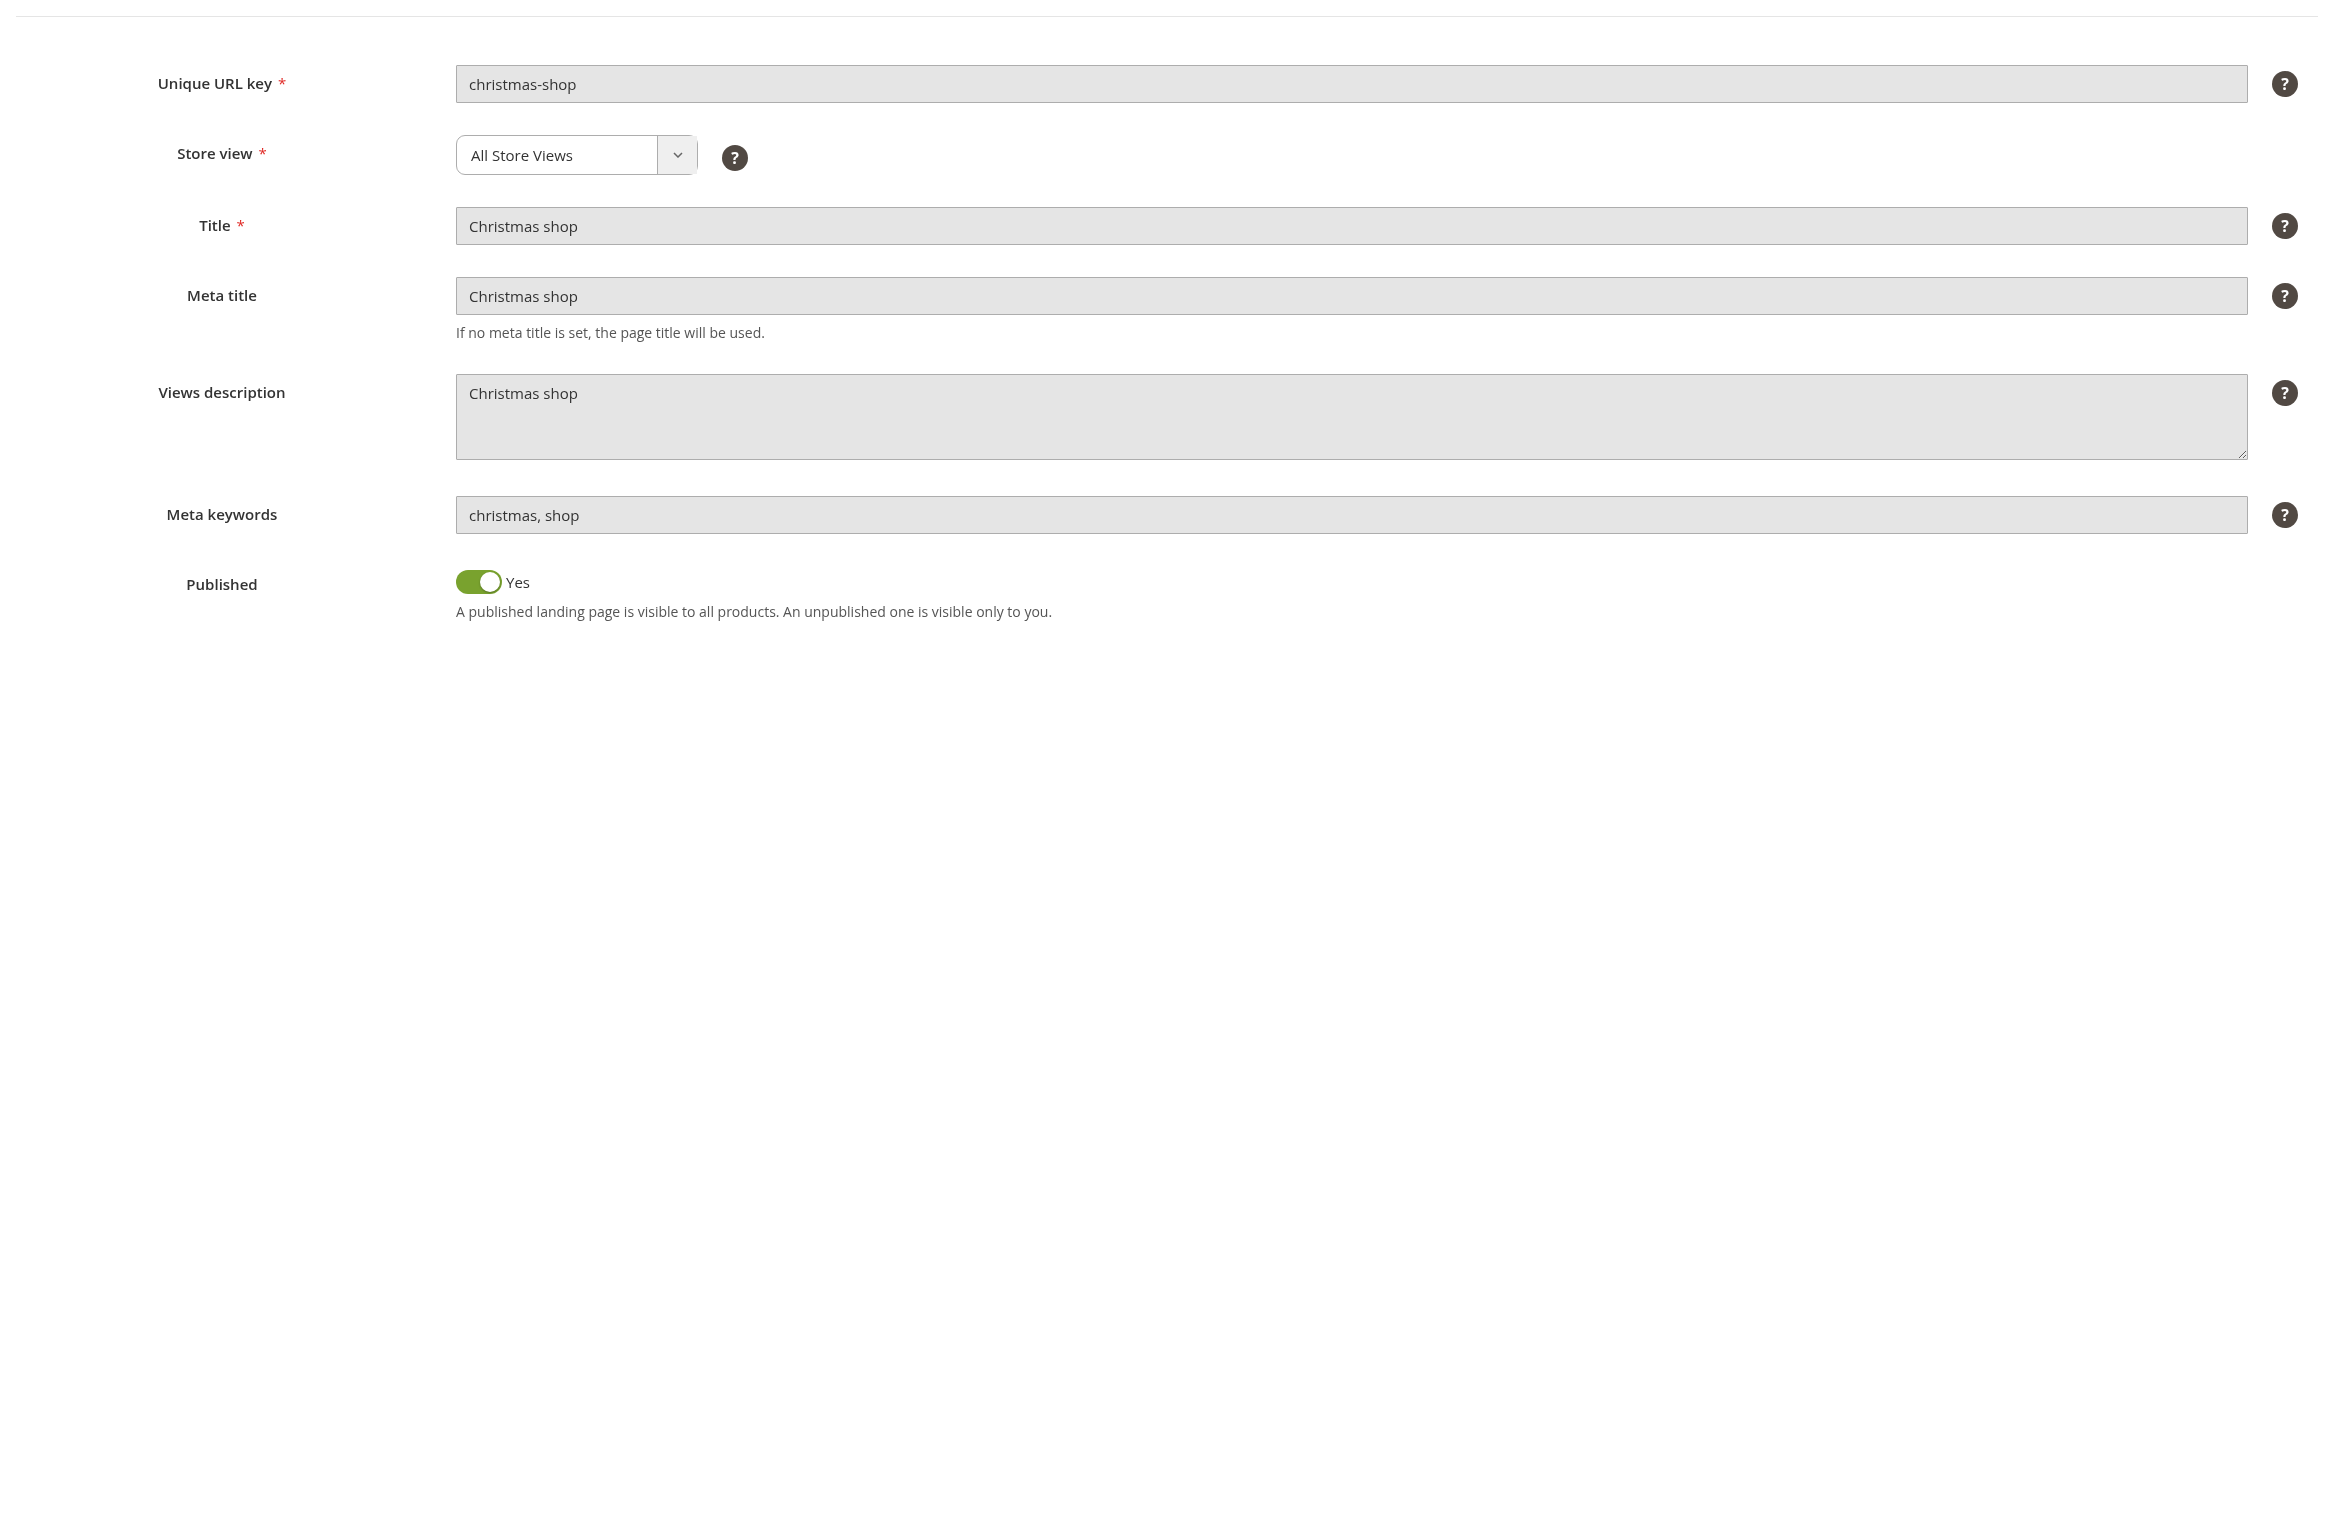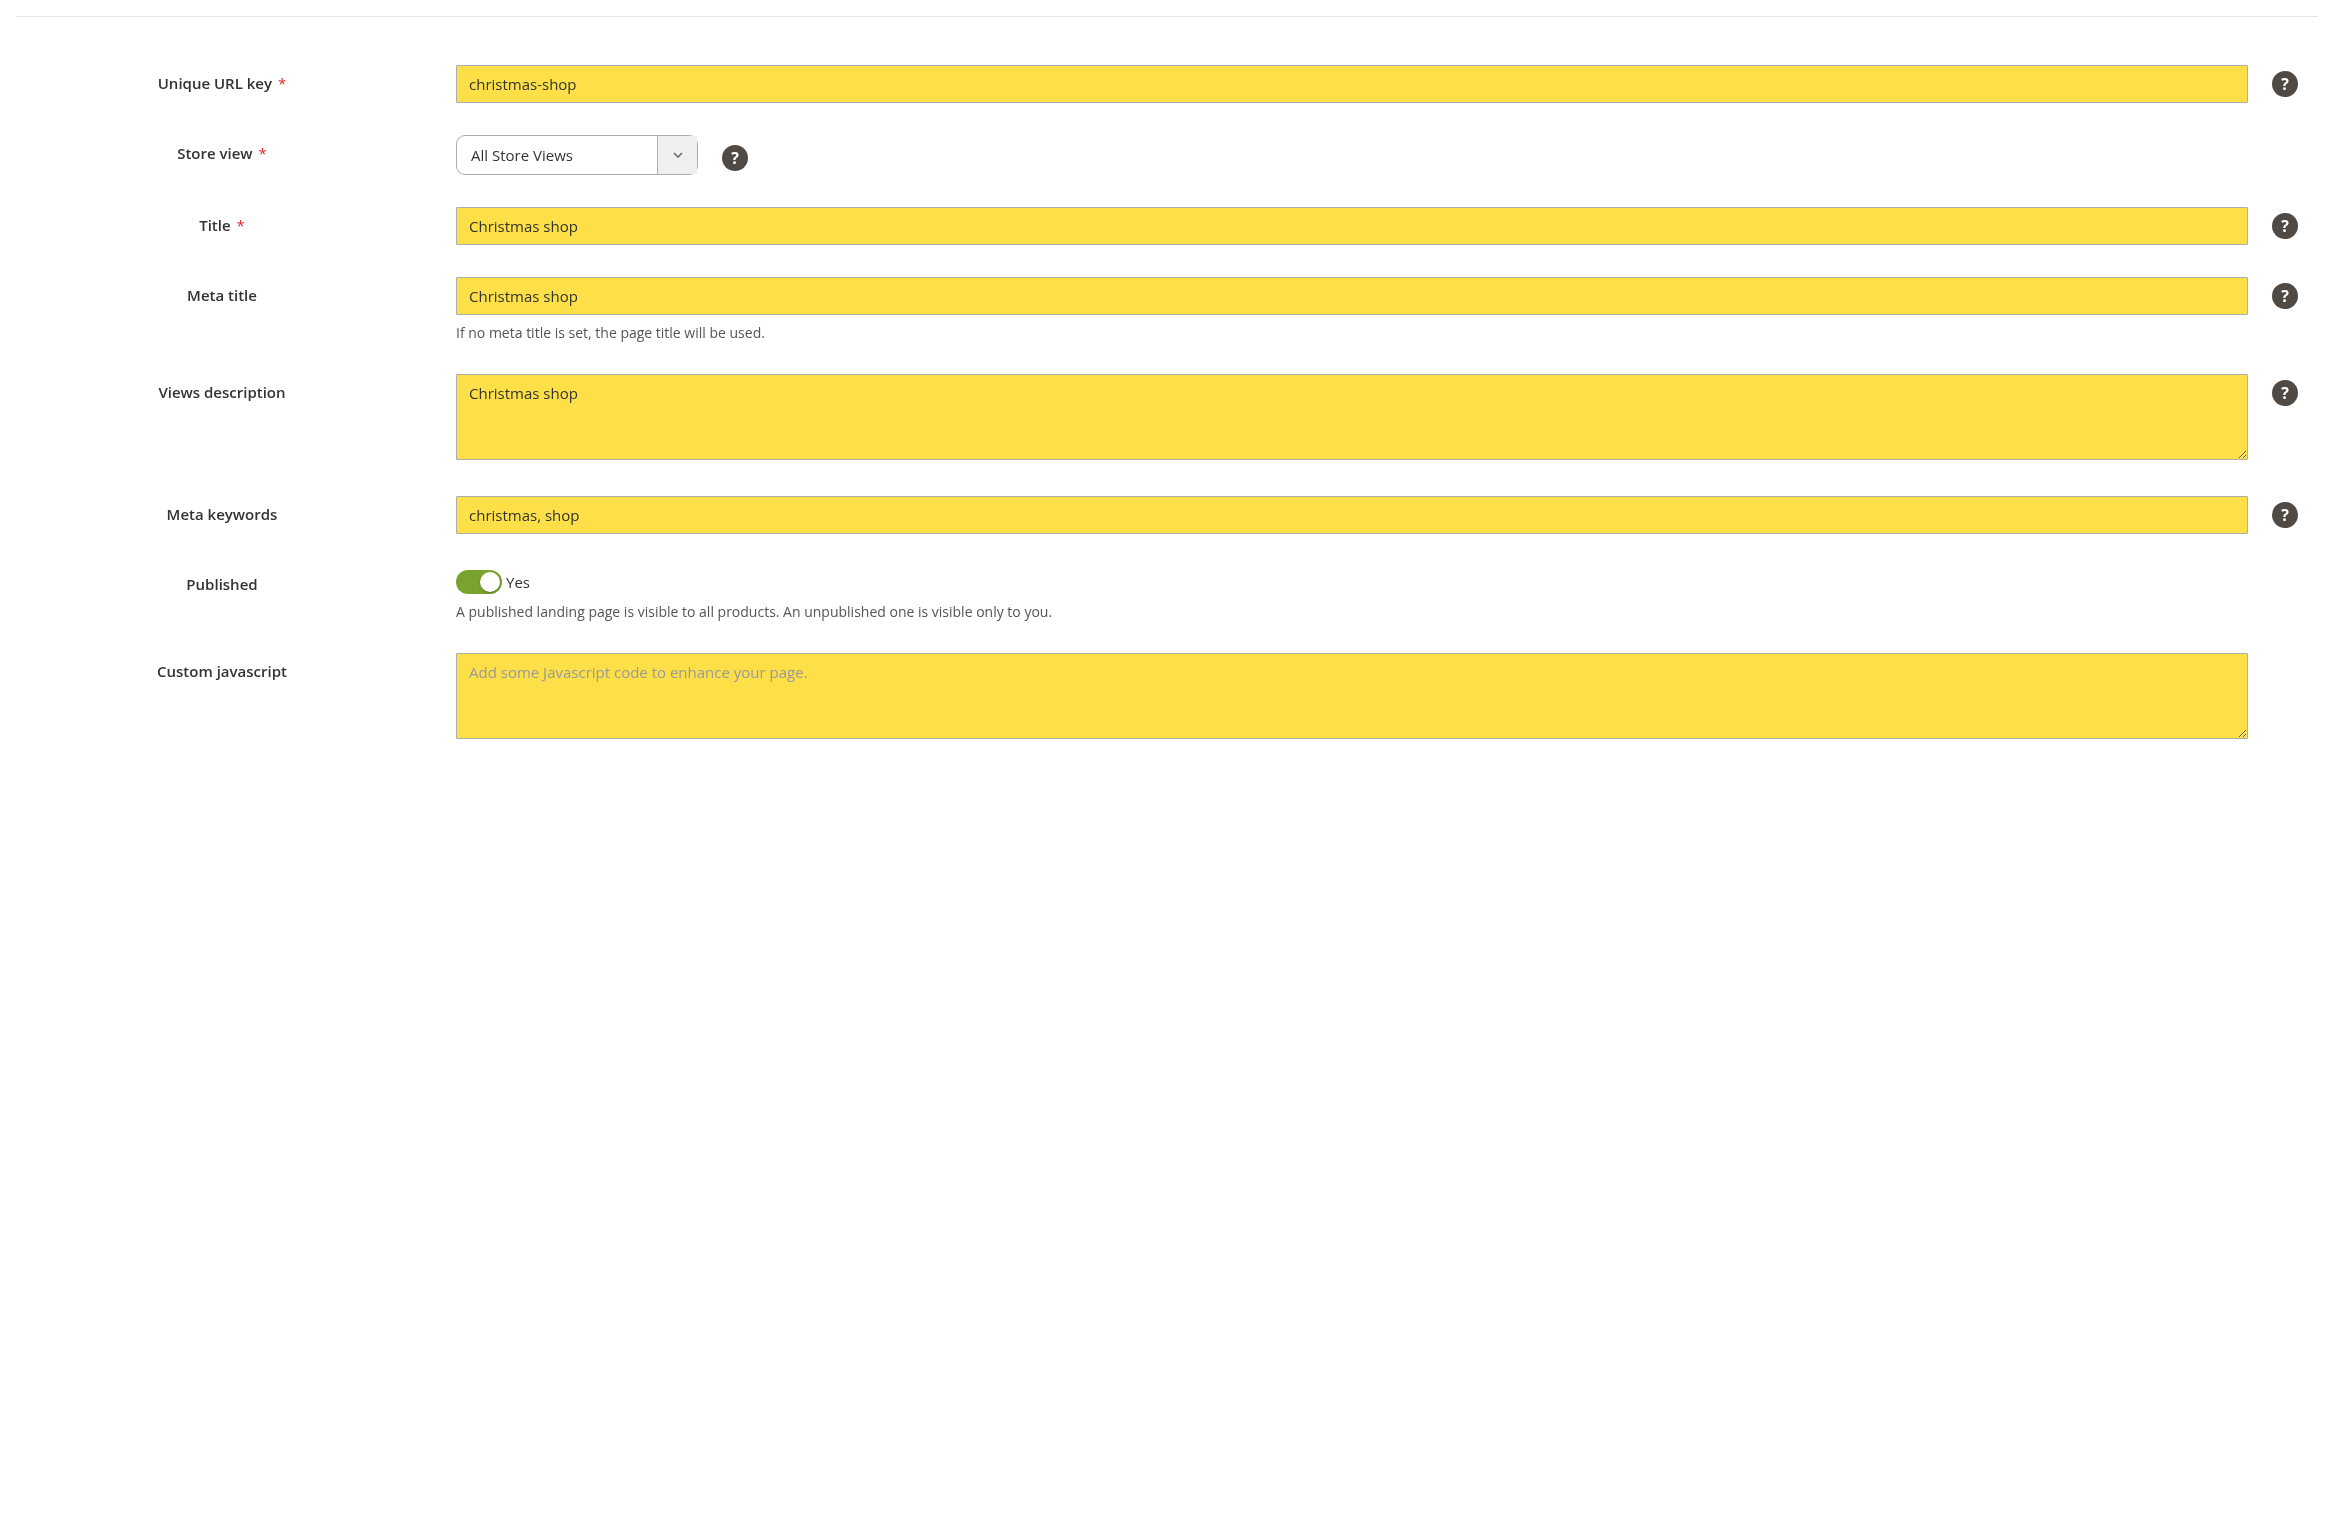--- a/index.html
+++ b/index.html
@@ -18,21 +18,21 @@
     .field-help-col { width: 70px; flex-shrink: 0; display: flex; justify-content: flex-start; padding-left: 24px; padding-top: 6px; }
 
     input.text-input, textarea.text-area {
       width: 100%;
       border: 1px solid #adadad;
       border-radius: 1px;
       padding: 8px 12px;
       font-size: 15px;
       font-family: inherit;
       color: #333;
-      background: #fde047;
+      background: #e5e5e5;
     }
     textarea.text-area { resize: both; min-height: 86px; }
 
     .field-note { font-size: 14px; color: #555; margin-top: 8px; }
 
     .select-wrap { display: inline-flex; border: 1px solid #adadad; border-radius: 9px; height: 40px; }
     .select-value { padding: 8px 14px; font-size: 15px; min-width: 200px; line-height: 22px; }
     .select-caret { width: 40px; border-left: 1px solid #adadad; background: #efefef; display: flex; align-items: center; justify-content: center; }
     .select-caret svg { width: 10px; height: 6px; }
 
@@ -158,25 +158,14 @@
             <div class="toggle-knob"></div>
           </div>
           <span class="toggle-text">Yes</span>
         </div>
         <div class="field-note">A published landing page is visible to all products. An unpublished one is visible only to you.</div>
       </div>
       <div class="field-help-col"></div>
     </div>
   </div>
 
-  <div class="field-row">
-    <div class="field-label-wrap">
-      <span>Custom javascript</span>
-    </div>
-    <div class="field-control-wrap">
-      <div class="field-control-inner">
-        <textarea class="text-area placeholder-color" placeholder="Add some Javascript code to enhance your page." style=""></textarea>
-      </div>
-      <div class="field-help-col"></div>
-    </div>
-  </div>
 
 </div>
 
 </body></html>

